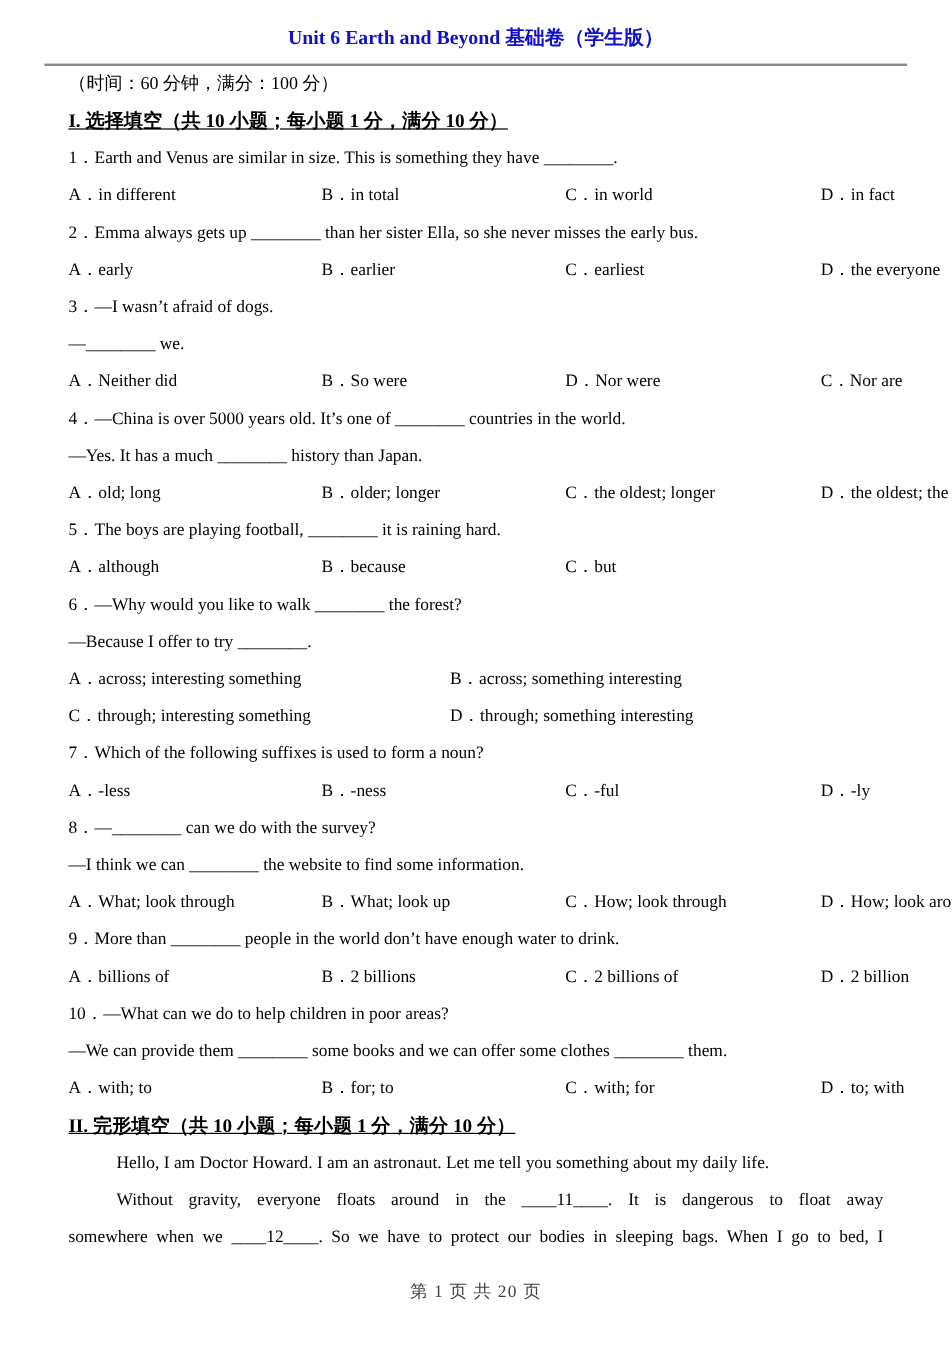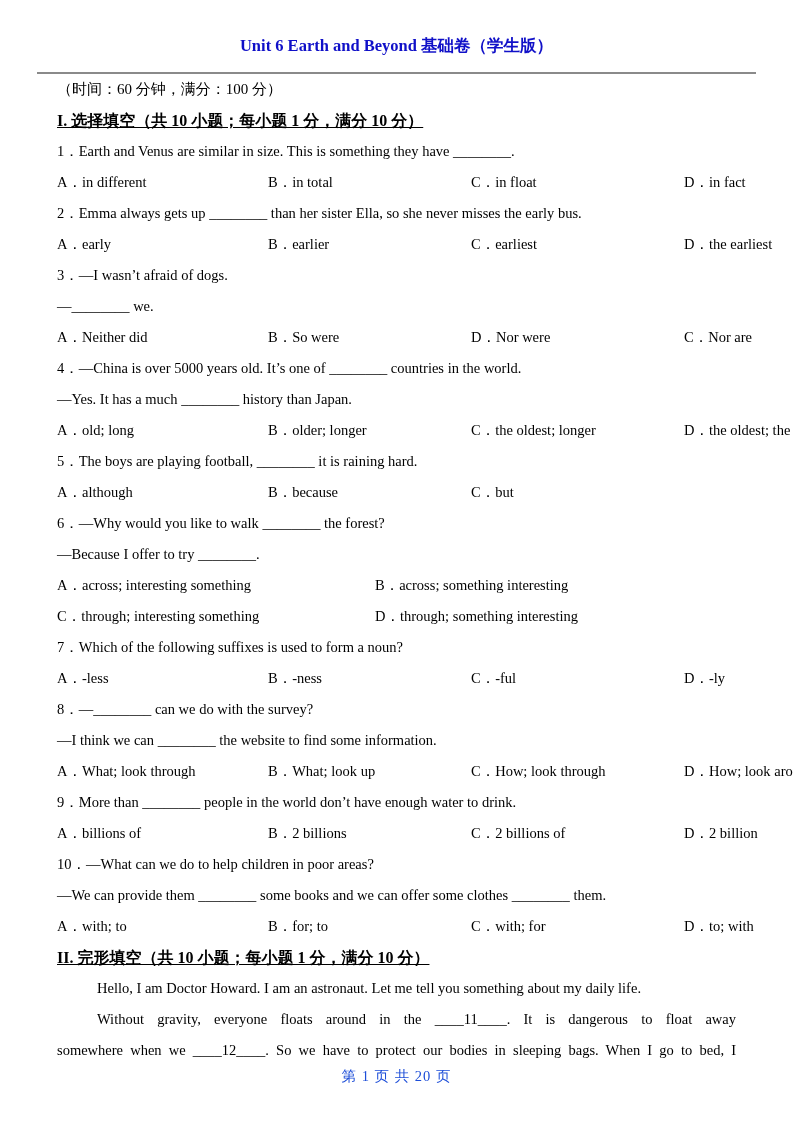--- a/index.html
+++ b/index.html
@@ -4,21 +4,21 @@
 <style>
   html, body { margin:0; padding:0; background:#ffffff; }
   body {
     width:793px; height:1122px; position:relative; overflow:hidden;
     font-family:"Liberation Serif","DejaVu Serif",serif;
     font-size:14.5px; color:#000;
   }
   .page { padding:18px 57px 0 57px; position:relative; height:1104px; box-sizing:border-box; }
   .title {
     text-align:center; font-weight:bold; font-size:16.5px; line-height:24px;
-    color:#1010c8; margin:14px; padding-top:2px;
+    color:#1010c8; margin:0; padding-top:2px;
   }
   .rule {
     border:none; border-top:2px solid #8a8a8a; height:0;
     margin:9px -20px 0 -20px;
   }
   .info-line { text-align:left; line-height:31px; margin:0; font-size:15px; }
   .sec-heading { font-weight:bold; font-size:16px; line-height:31px; margin:0;text-decoration:underline; }
   .line { line-height:31px; margin:0; white-space:nowrap; }
   .opts4 {
     display:grid; grid-template-columns:163px 155px 165px 1fr;
@@ -26,51 +26,51 @@
   }
   .opts2 {
     display:grid; grid-template-columns:318px 1fr;
     line-height:31px; white-space:nowrap; margin:0;font-family:Liberation Serif, serif;
   }
   .para { line-height:31px; margin:0; text-indent:40px; }
   .cloze { line-height:31px; margin:0; text-align:justify; text-align-last:justify; }
   .cloze.first { text-indent:40px; }
   .footer {
     position:absolute; left:0; right:0; bottom:18px;
-    text-align:center; font-size:14.5px; color:#1d4ed8; letter-spacing:1px;
+    text-align:center; font-size:14.5px; color:#404040; letter-spacing:1px;
   }
 </style>
 </head>
 <body>
 
 <div class="page">
 
   <p class="title" style="color: rgb(16, 16, 200);">Unit 6 Earth and Beyond 基础卷（学生版）</p>
   <hr class="rule">
   <p class="info-line">（时间：60 分钟，满分：100 分）</p>
 
   <p class="sec-heading">I. 选择填空（共 10 小题；每小题 1 分，满分 10 分）</p>
 
   <div>
     <p class="line">1．Earth and Venus are similar in size. This is something they have ________.</p>
     <p class="opts4">
       <span>A．in different</span>
       <span>B．in total</span>
-      <span>C．in float</span>
+      <span>C．in world</span>
       <span>D．in fact</span>
     </p>
   </div>
 
   <div>
     <p class="line">2．Emma always gets up ________ than her sister Ella, so she never misses the early bus.</p>
     <p class="opts4">
       <span>A．early</span>
       <span>B．earlier</span>
       <span>C．earliest</span>
-      <span>D．the earliest</span>
+      <span>D．the everyone</span>
     </p>
   </div>
 
   <div>
     <p class="line">3．—I wasn’t afraid of dogs.</p>
     <p class="line">—________ we.</p>
     <p class="opts4">
       <span>A．Neither did</span>
       <span>B．So were</span>
       <span>D．Nor were</span>

